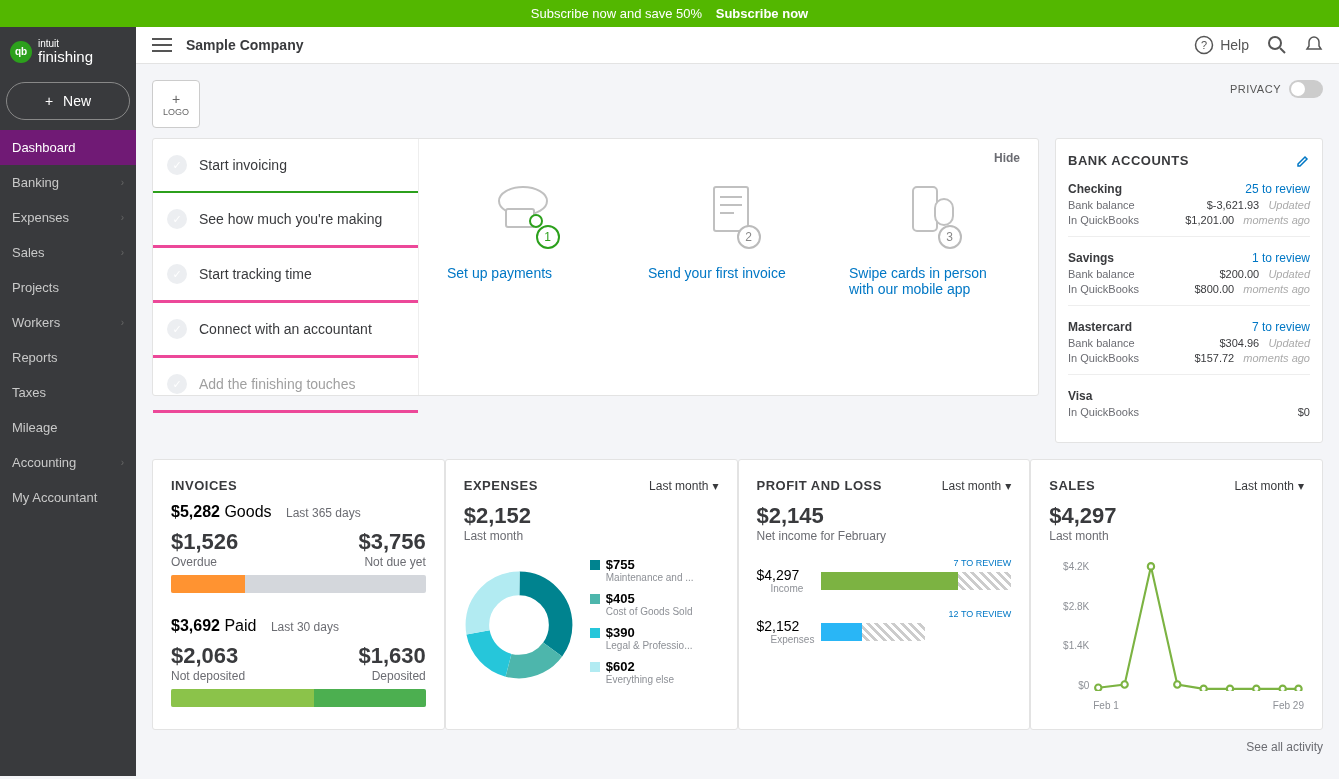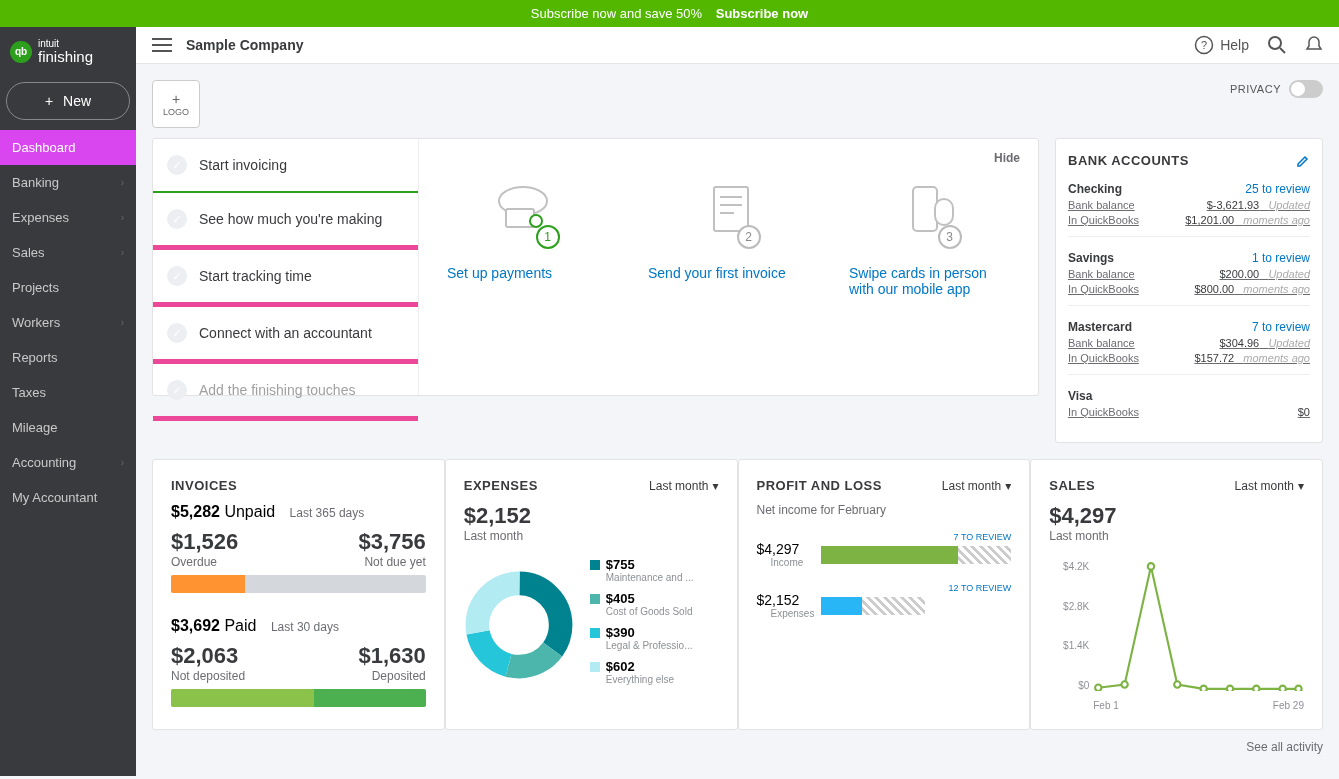--- a/index.html
+++ b/index.html
@@ -8,60 +8,60 @@
 .banner a { color: #fff; font-weight: 600; text-decoration: none; margin-left: 10px; }
 .app { display: flex; height: calc(100vh - 30px); }
 .sidebar { width: 136px; background: #393a3d; color: #b0b0b0; display: flex; flex-direction: column; flex-shrink: 0; }
 .logo-area { padding: 12px 10px 8px; display: flex; align-items: center; gap: 6px; }
 .qb-logo { width: 22px; height: 22px; border-radius: 50%; background: #2ca01c; display: flex; align-items: center; justify-content: center; color: #fff; font-weight: 700; font-size: 10px; }
 .logo-text { font-size: 10px; color: #fff; line-height: 1; }
 .logo-text .qb { font-size: 15px; font-weight: 400; }
 .new-btn { margin: 10px 6px; border: 1px solid #888; border-radius: 22px; padding: 10px; text-align: center; color: #fff; font-size: 14px; cursor: pointer; display: flex; align-items: center; justify-content: center; gap: 10px; }
 .nav { flex: 1; }
 .nav-item { padding: 10px 12px; font-size: 13px; color: #c9c9c9; cursor: pointer; display: flex; justify-content: space-between; align-items: center; }
-.nav-item.active { background: #d946ef; color: #fff; }
+.nav-item.active { background: #701a75; color: #fff; }
 .nav-item .chev { color: #666; font-size: 10px; }
 .main { flex: 1; display: flex; flex-direction: column; overflow: auto; }
 .topbar { background: #fff; border-bottom: 1px solid #e3e3e3; display: flex; align-items: center; padding: 8px 16px; gap: 14px; }
 .hamburger { cursor: pointer; color: #555; }
 .company { font-size: 14px; font-weight: 600; color: #393a3d; }
 .topbar-right { margin-left: auto; display: flex; align-items: center; gap: 18px; color: #555; }
 .help-link { display: flex; align-items: center; gap: 6px; font-size: 14px; cursor: pointer; }
 .icon-btn { cursor: pointer; }
 .content { padding: 16px; }
 .top-row { display: flex; align-items: flex-start; gap: 14px; margin-bottom: 10px; }
 .logo-box { width: 48px; height: 48px; border: 1px solid #ccc; border-radius: 4px; display: flex; flex-direction: column; align-items: center; justify-content: center; font-size: 9px; color: #666; cursor: pointer; background: #fff; }
 .privacy { margin-left: auto; display: flex; align-items: center; gap: 8px; font-size: 11px; color: #555; letter-spacing: 0.5px; }
 .toggle { width: 34px; height: 18px; background: #ccc; border-radius: 9px; position: relative; cursor: pointer; }
 .toggle::after { content: ''; position: absolute; width: 14px; height: 14px; background: #fff; border-radius: 50%; top: 2px; left: 2px; }
 .row1 { display: flex; gap: 16px; margin-bottom: 16px; }
 .card { background: #fff; border: 1px solid #e3e3e3; border-radius: 3px; }
 .setup-card { flex: 1; display: flex; height: 258px; }
 .setup-tabs { width: 266px; border-right: 1px solid #eee; }
-.setup-tab { padding: 16px 14px; border-bottom: 5px solid #ec4899; display: flex; align-items: center; gap: 12px; font-size: 14px; color: #393a3d; cursor: pointer; position: relative; }
+.setup-tab { padding: 16px 14px; border-bottom: 3px solid #ec4899; display: flex; align-items: center; gap: 12px; font-size: 14px; color: #393a3d; cursor: pointer; position: relative; }
 .setup-tab.active { border-bottom: 2px solid #2ca01c; }
 .setup-tab .check { width: 20px; height: 20px; border-radius: 50%; background: #eceef1; display: flex; align-items: center; justify-content: center; color: #fff; font-size: 11px; }
 .setup-tab.dim { color: #a0a0a0; }
 .setup-body { flex: 1; padding: 20px 28px; position: relative; }
 .hide-link { position: absolute; top: 12px; right: 18px; color: #6b6c72; font-size: 12px; cursor: pointer; font-weight: bold; }
 .steps { display: flex; gap: 40px; margin-top: 10px; align-items: flex-start; }
 .step { flex: 1; text-align: left; }
 .step-icon { height: 80px; display: flex; align-items: center; justify-content: center; color: #c0c0c0; position: relative; }
 .step-num { position: absolute; bottom: 0; right: 30%; width: 24px; height: 24px; border: 2px solid #bbb; border-radius: 50%; display: flex; align-items: center; justify-content: center; font-size: 12px; color: #888; background: #fff; }
 .step-num.green { border-color: #2ca01c; color: #2ca01c; }
 .step-link { color: #0077c5; font-size: 14px; margin-top: 16px; display: block; }
 .bank-card { width: 268px; padding: 14px 12px; }
 .card-title { font-size: 13px; font-weight: 700; letter-spacing: 0.5px; color: #393a3d; display: flex; justify-content: space-between; align-items: center; }
 .edit-icon { color: #0077c5; cursor: pointer; }
 .acct { margin-top: 14px; border-bottom: 1px solid #eee; padding-bottom: 10px; }
 .acct:last-child { border-bottom: none; }
 .acct-head { display: flex; justify-content: space-between; font-size: 12px; }
 .acct-name { font-weight: 700; color: #393a3d; }
 .acct-review { color: #0077c5; cursor: pointer; }
-.acct-row { display: flex; justify-content: space-between; font-size: 11px; color: #6b6c72; margin-top: 3px; text-decoration: underline; }
+.acct-row { display: flex; justify-content: space-between; font-size: 11px; color: #6b6c72; margin-top: 3px; }
 .acct-row .val { color: #393a3d; margin-left: 35px; }
 .acct-row .upd { font-style: italic; color: #aaa; }
 .row2 { display: grid; grid-template-columns: repeat(4, 1fr); }
 .widget { padding: 18px; min-height: 270px; }
 .widget-head { display: flex; justify-content: space-between; align-items: center; margin-bottom: 10px; }
 .widget-title { font-size: 13px; font-weight: 700; letter-spacing: 0.5px; color: #393a3d; }
 .period { font-size: 12px; color: #393a3d; display: flex; align-items: center; gap: 4px; cursor: pointer; }
 .subline { font-size: 12px; color: #6b6c72; margin-bottom: 4px; }
 .big { font-size: 22px; font-weight: 700; color: #393a3d; }
 .two-col { display: flex; justify-content: space-between; margin-top: 6px; }
@@ -321,21 +321,21 @@
               </div>
             </div>
         </div>
       </div>
 
       <div class="row2">
 
         <div class="card widget">
           <div class="widget-title">INVOICES</div>
           <div style="margin-top:10px">
-            <span><b>$5,282</b> <span>Unpaid</span></span>
+            <span><b>$5,282</b> <span>Goods</span></span>
             <span class="lbl" style="margin-left:10px">Last 365 days</span>
           </div>
           <div class="two-col" style="margin-top:8px">
             <div>
                 <div class="big">$1,526</div>
                 <div class="lbl">Overdue</div>
               </div>
             <div style="text-align:right">
                 <div class="big">$3,756</div>
                 <div class="lbl">Not due yet</div>
@@ -403,20 +403,21 @@
         </div>
 
         <div class="card widget">
           <div class="widget-head">
             <span class="widget-title">PROFIT AND LOSS</span>
             <span class="period">
                 <span>Last month</span> 
                 <span>▾</span>
               </span>
           </div>
+          <div class="big">$2,145</div>
           <div class="subline">Net income for February</div>
           <div class="pl-row">
             <div class="pl-left">
                 <div class="pl-amt">$4,297</div>
                 <div class="pl-lbl">Income</div>
               </div>
             <div class="pl-bar-wrap">
               <span class="pl-review">7 TO REVIEW</span>
               <div class="pl-bar">
                   <div class="pl-solid" style="width:72%;background:#7cb342"></div>

